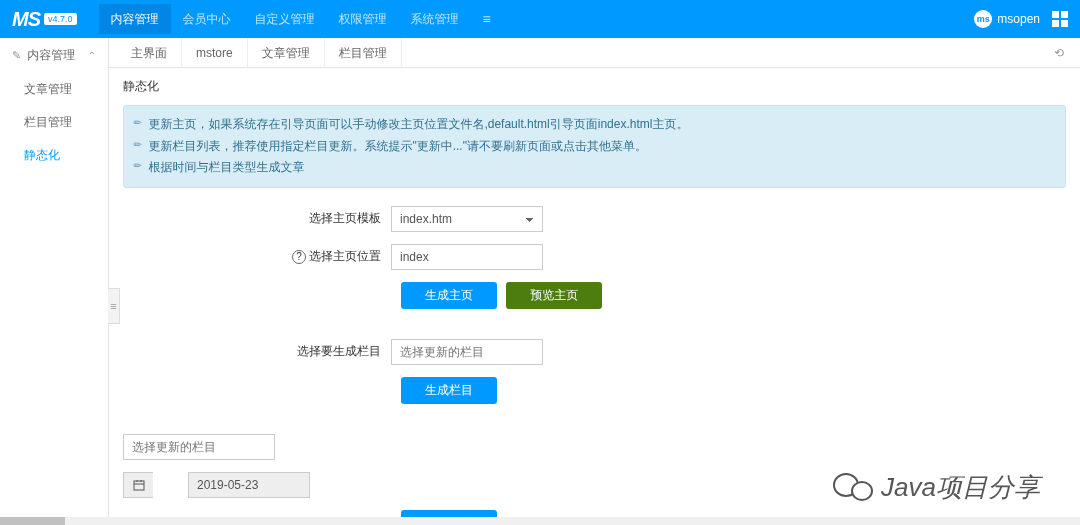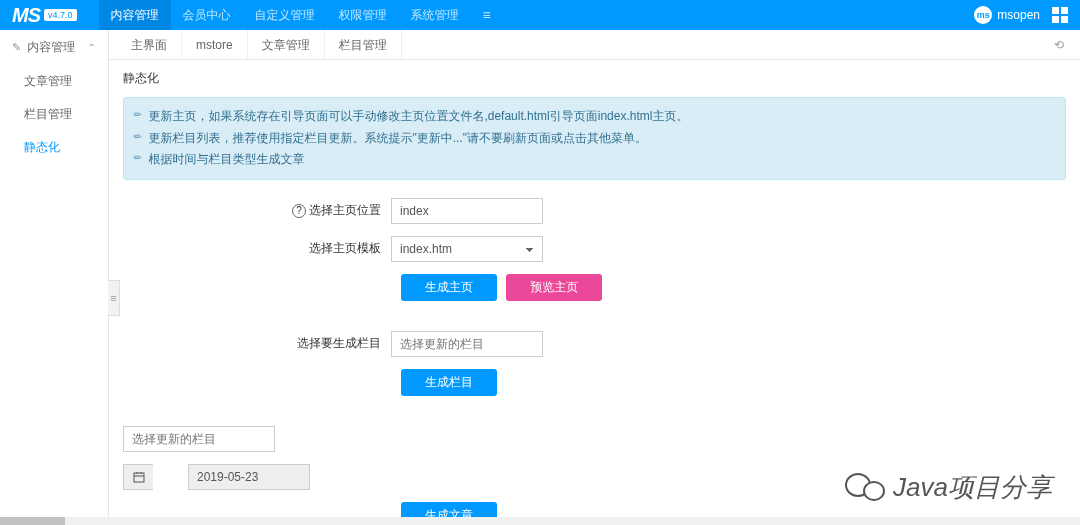--- a/index.html
+++ b/index.html
@@ -1,19 +1,19 @@
 <!DOCTYPE html>
 <html><head>
   <meta charset="utf-8">
   <style>
     * { margin: 0; padding: 0; box-sizing: border-box; }
     body { font-family: "Microsoft YaHei", Arial, sans-serif; font-size: 12px; color: #333; background: #fff; width: 1080px; height: 525px; overflow: hidden; position: relative; }
     
     
-    .header { height: 30px; background: #0099ff; display: flex; align-items: center; padding: 12px 12px; color: #fff; }
+    .header { height: 38px; background: #0099ff; display: flex; align-items: center; padding: 12px 12px; color: #fff; }
     .logo { font-style: italic; font-weight: bold; font-size: 20px; letter-spacing: -1px; margin-right: 4px; }
     .version-badge { background: #fff; color: #0099ff; font-size: 9px; padding: 1px 4px; border-radius: 2px; margin-right: 22px; font-weight: normal; }
     .nav-item { color: rgba(255,255,255,0.75); padding: 0 12px; height: 30px; line-height: 30px; cursor: pointer; font-size: 12px; }
     .nav-item.active { background: #0086e5; color: #fff; }
     .nav-more { color: rgba(255,255,255,0.75); padding: 0 12px; cursor: pointer; font-size: 14px; }
     .spacer { flex: 1; }
     .avatar { width: 18px; height: 18px; border-radius: 50%; background: #fff; color: #0099ff; display: flex; align-items: center; justify-content: center; font-size: 9px; font-weight: bold; margin-right: 5px; }
     .username { color: #fff; font-size: 12px; margin-right: 12px; }
     .apps-icon { width: 16px; height: 16px; display: grid; grid-template-columns: 1fr 1fr; grid-template-rows: 1fr 1fr; gap: 2px; cursor: pointer; }
     .apps-icon span { background: #fff; }
@@ -44,30 +44,30 @@
     .alert-line { display: flex; align-items: flex-start; }
     .pin { color: #5b93b8; margin-right: 6px; font-size: 10px; transform: rotate(-45deg); display: inline-block; }
     
     .form-row { display: flex; align-items: center; margin-bottom: 12px; }
     .form-label { width: 268px; text-align: right; padding-right: 10px; color: #333; font-size: 12px; }
     .form-label .q { display: inline-flex; width: 14px; height: 14px; border: 1px solid #666; border-radius: 50%; align-items: center; justify-content: center; font-size: 10px; margin-right: 3px; }
     .form-select, .form-input { width: 152px; height: 26px; border: 1px solid #ccc; padding: 0 8px; font-size: 12px; color: #555; background: #fff; }
     .form-select { appearance: none; -webkit-appearance: none; background-image: linear-gradient(45deg, transparent 50%, #666 50%), linear-gradient(135deg, #666 50%, transparent 50%); background-position: calc(100% - 12px) 11px, calc(100% - 8px) 11px; background-size: 4px 4px, 4px 4px; background-repeat: no-repeat; }
     .btn { display: inline-block; padding: 5px 24px; border-radius: 3px; color: #fff; font-size: 12px; border: none; cursor: pointer; margin-right: 6px; }
     .btn-blue { background: #0099ff; }
-    .btn-green { background: #ec4899; }
+    .btn-green { background: #4d7c0f; }
     .form-btns { margin-left: 278px; margin-bottom: 30px; }
     
     .date-group { display: flex; gap: 35px; }
     .date-addon { width: 30px; height: 26px; border: 1px solid #ccc; border-right: none; display: flex; align-items: center; justify-content: center; background: #eee; color: #555; font-size: 12px; }
     .date-input { width: 122px; height: 26px; border: 1px solid #ccc; padding: 0 8px; font-size: 12px; background: #eee; color: #555; }
     
     .collapse-handle { position: absolute; left: -1px; top: 250px; width: 12px; height: 36px; background: #f2f2f2; border: 1px solid #ddd; border-left: none; display: flex; align-items: center; justify-content: center; color: #999; cursor: pointer; font-size: 11px; z-index: 5; }
     
-    .watermark { position: absolute; right: 28px; bottom: 20px; color: #444; font-size: 26px; font-weight: 500; opacity: 0.9; display: flex; align-items: center; font-style: italic; }
+    .watermark { position: absolute; right: 40px; bottom: 20px; color: #444; font-size: 26px; font-weight: 500; opacity: 0.9; display: flex; align-items: center; font-style: italic; }
     .watermark .wx { width: 40px; height: 34px; position: relative; margin-right: 8px; }
     .watermark .wx::before, .watermark .wx::after { content: ""; position: absolute; border-radius: 50%; border: 2.5px solid #444; }
     .watermark .wx::before { width: 22px; height: 20px; left: 0; top: 2px; }
     .watermark .wx::after { width: 18px; height: 16px; right: 0; bottom: 4px; background: #fff; }
     
     .bottom-scroll { position: absolute; bottom: 0; left: 0; right: 0; height: 8px; background: #f0f0f0; }
     .bottom-scroll-thumb { height: 8px; width: 6%; background: #c1c1c1; }
   </style>
 </head>
 <body>
@@ -128,30 +128,30 @@
             <span class="pin">✎</span>
             <span>更新栏目列表，推荐使用指定栏目更新。系统提示"更新中..."请不要刷新页面或点击其他菜单。</span>
           </div>
         <div class="alert-line">
             <span class="pin">✎</span>
             <span>根据时间与栏目类型生成文章</span>
           </div>
       </div>
 
       <div class="form-row">
+        <label class="form-label">选择主页模板</label>
+        <select class="form-select">
+          <option>index.htm</option>
+        </select>
+      </div>
+      <div class="form-row">
         <label class="form-label">
           <span class="q">?</span><span>选择主页位置</span>
         </label>
         <input class="form-input" value="index" style="">
-      </div>
-      <div class="form-row">
-        <label class="form-label">选择主页模板</label>
-        <select class="form-select">
-          <option>index.htm</option>
-        </select>
       </div>
       <div class="form-btns">
         <button class="btn btn-blue">生成主页</button>
         <button class="btn btn-green">预览主页</button>
       </div>
 
       <div class="form-row">
         <label class="form-label">选择要生成栏目</label>
         <input class="form-input" placeholder="选择更新的栏目" style="">
       </div>

